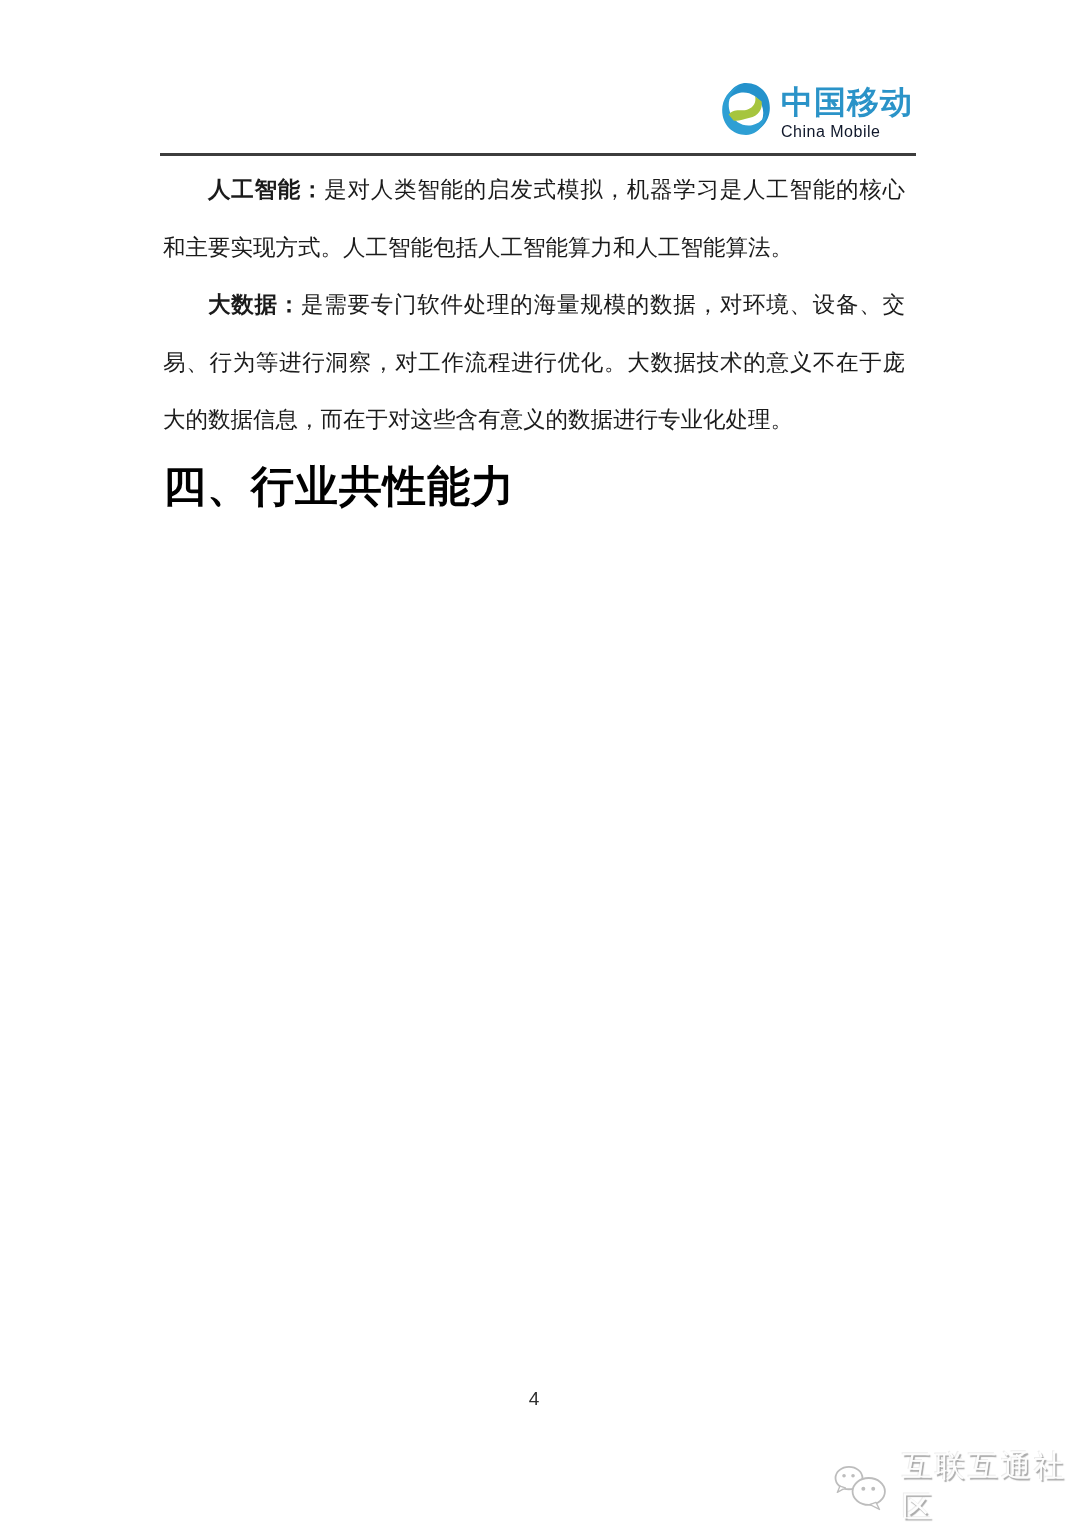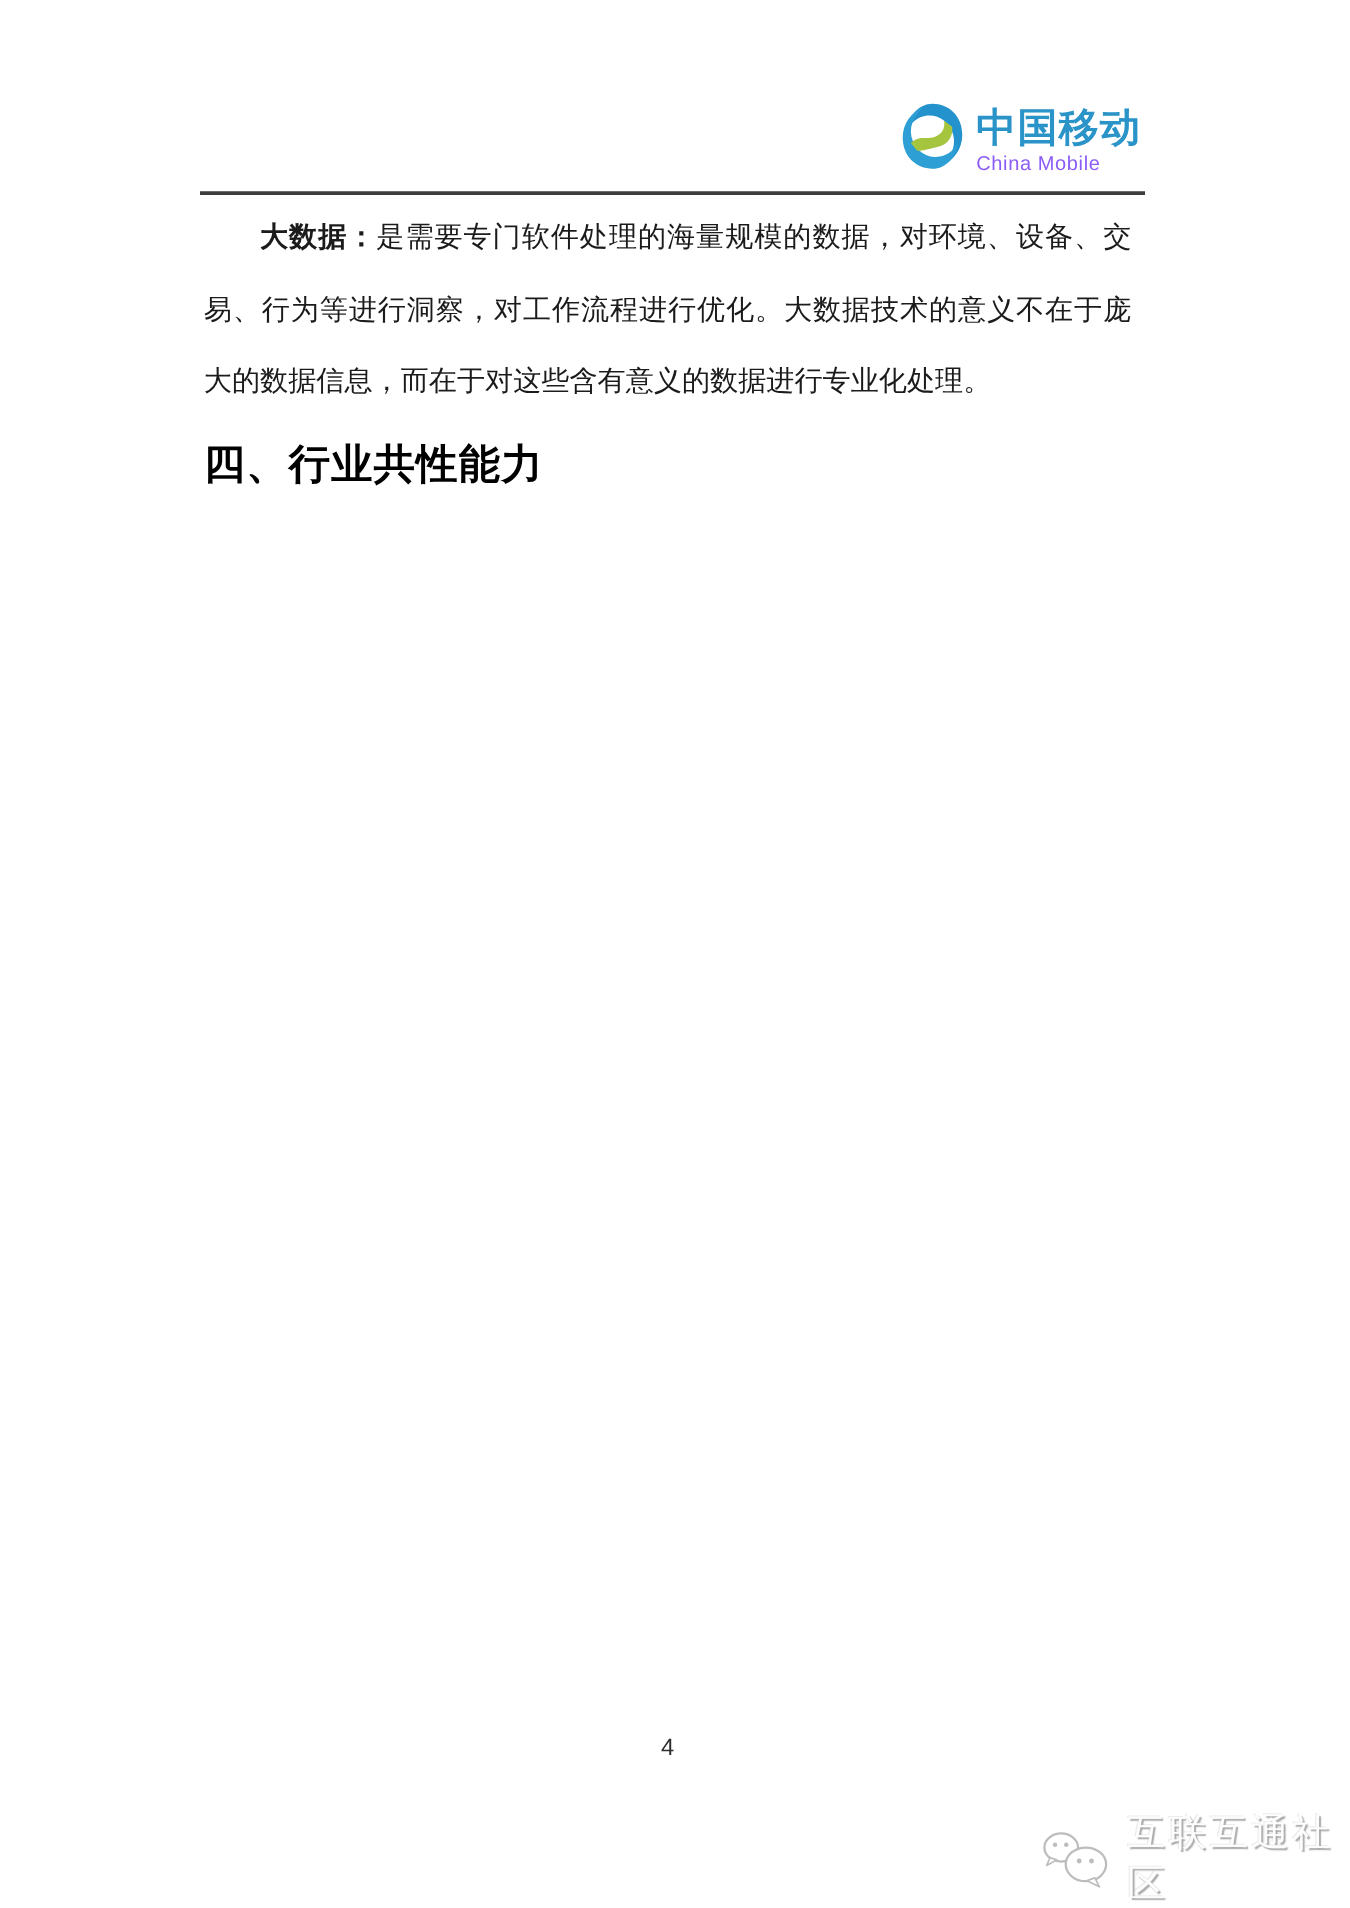--- a/index.html
+++ b/index.html
@@ -17,39 +17,39 @@
     position: absolute; left: 720px; top: 80px;
     display: flex; align-items: flex-start; gap: 9px;
   }
   .logo-mark { width: 52px; height: 58px; flex: 0 0 auto; }
   .logo-text { display: flex; flex-direction: column; line-height: 1; }
   .logo-cn {
     font-size: 32px; font-weight: 600; letter-spacing: 1px;
     color: #2a93c8; margin-top: 6px;
   }
   .logo-en {
-    font-size: 16px; color: #8b5cf6; margin-top: 6px; letter-spacing: 0.5px;
+    font-size: 16px; color: #0f172a; margin-top: 6px; letter-spacing: 0.5px;
   }
   .header-rule {
     position: absolute; left: 160px; top: 153px;
     width: 756px; height: 2.5px; background: #3d3d3d;
   }
 
   
   .content {
     position: absolute; left: 163px; top: 161px; width: 742px;
     font-size: 22.5px; line-height: 57.5px; color: #1b1b1b;
     text-align: justify;
   }
   .para { margin: 0; }
   .para.indent { text-indent: 2em; }
   .lead { font-weight: bold; }
 
   .heading {
-    font-size: 33px; font-weight: bold; color: #000000;
+    font-size: 43px; font-weight: bold; color: #000000;
     line-height: 48px; margin: 13px 0 14px 0; text-indent: 0;
     letter-spacing: 1px;
   }
 
   .page-number {
     position: absolute; left: 163px; top: 1388px; width: 742px;
     text-align: center; font-size: 19px; color: #2e2e2e;
   }
 
   
@@ -89,20 +89,21 @@
       <span class="logo-en">China Mobile</span>
     </div>
   </div>
 
   <div class="header-rule"></div>
 
   <div class="content">
 
 
 
+    <p class="para indent"><span class="lead">人工智能：</span><span>是对人类智能的启发式模拟，机器学习是人工智能的核心和主要实现方式。人工智能包括人工智能算力和人工智能算法。</span></p>
 
     <p class="para indent"><span class="lead">大数据：</span><span>是需要专门软件处理的海量规模的数据，对环境、设备、交易、行为等进行洞察，对工作流程进行优化。大数据技术的意义不在于庞大的数据信息，而在于对这些含有意义的数据进行专业化处理。</span></p>
 
 
     <h2 class="heading">四、行业共性能力</h2>
 
 
   </div>
 
   <div class="page-number">4</div>

